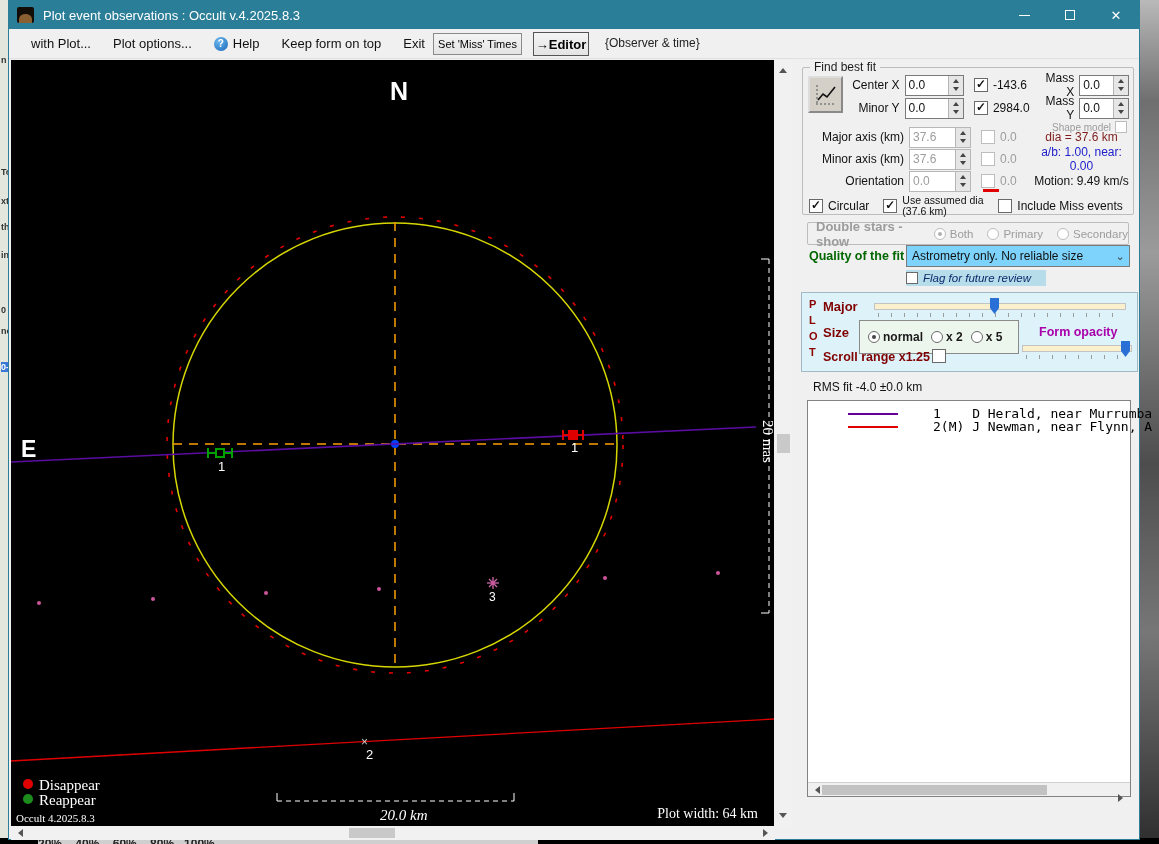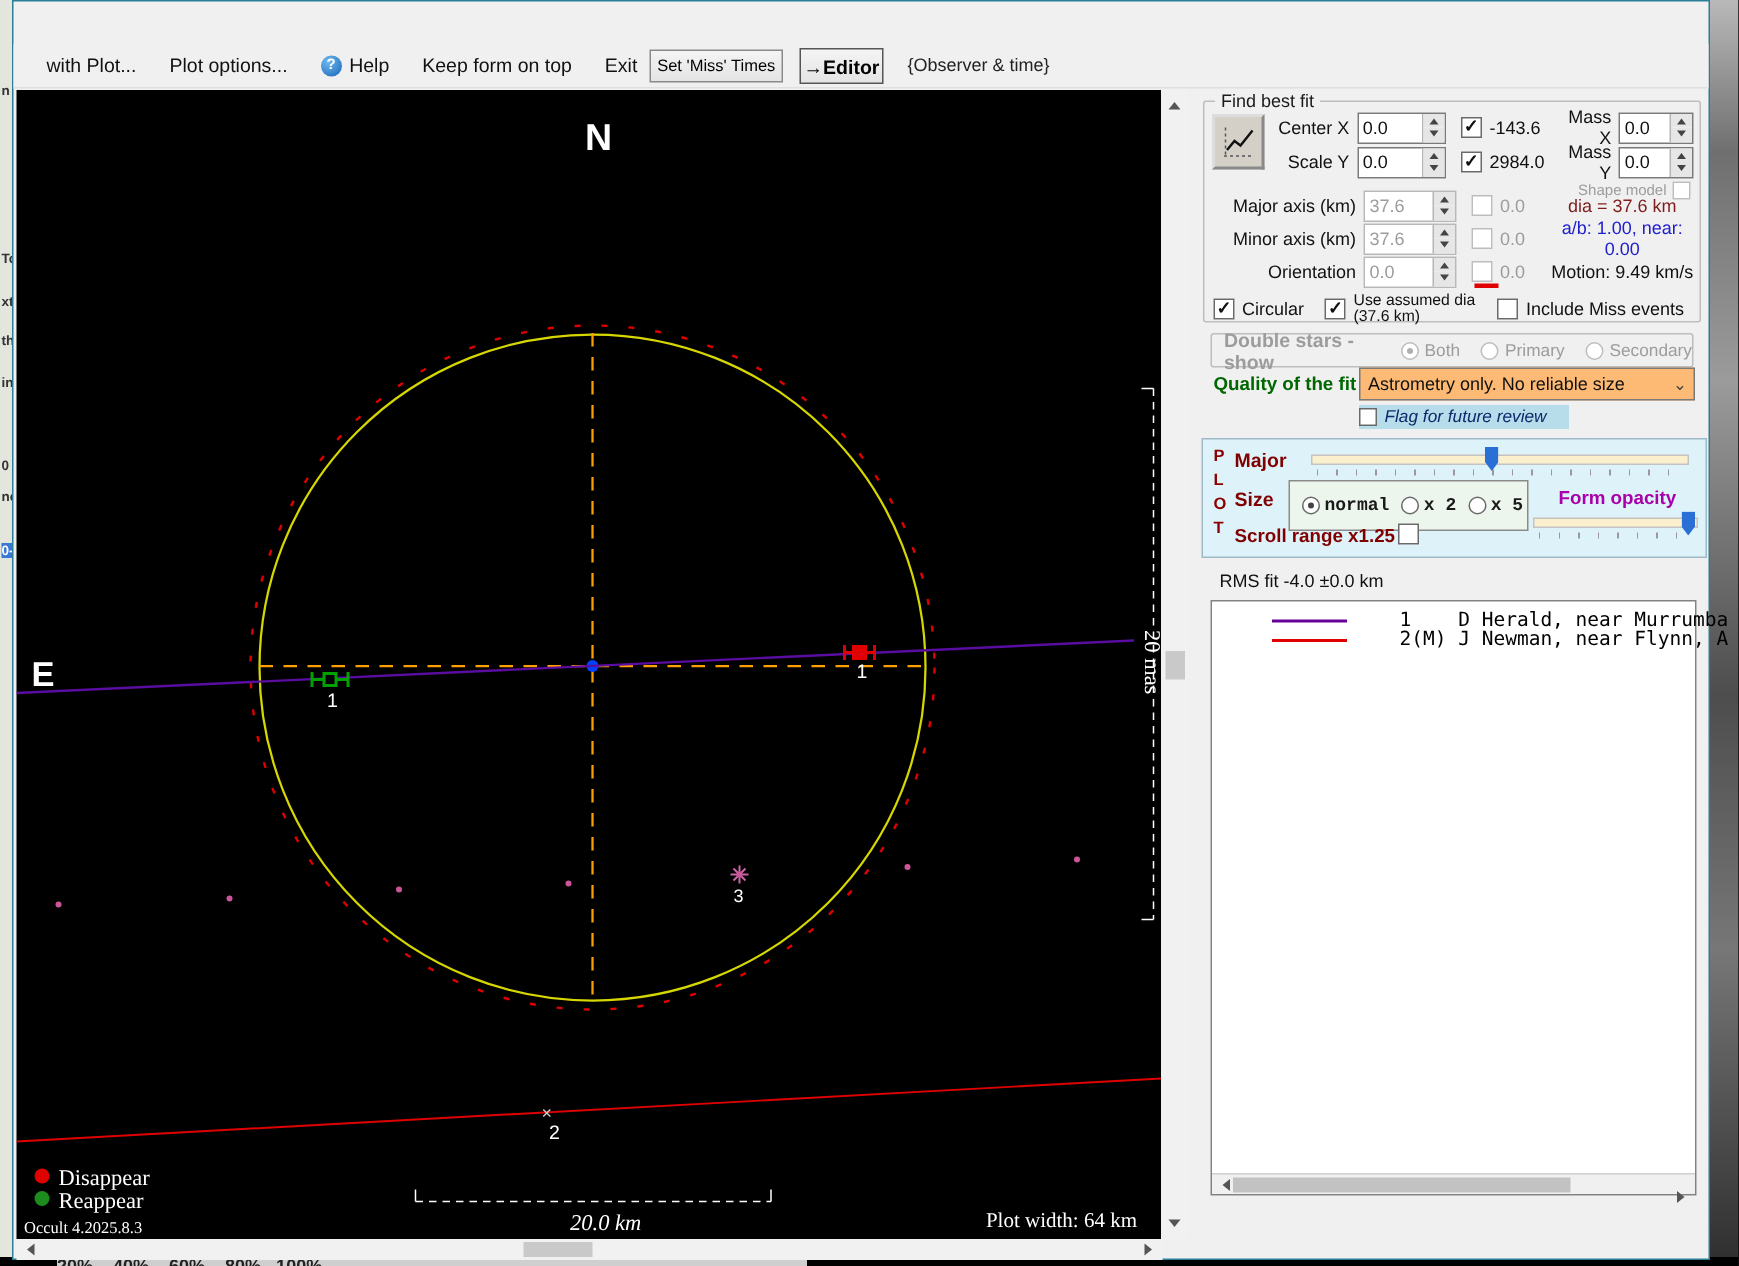--- a/index.html
+++ b/index.html
@@ -81,38 +81,38 @@
   .rd { width:12px; height:12px; border-radius:50%; border:1px solid #6a6a6a; background:#fff; position:relative; flex:none; }
   .rd.sel::after { content:""; position:absolute; inset:3px; border-radius:50%; background:#444; }
   .rd.dis { border-color:#bdbdbd; } .rd.dis.sel::after { background:#b0b0b0; }
 
   .ds { left:13px; top:163px; width:322px; height:23px; display:flex; align-items:center; }
   .ds-title { font-size:13px; font-weight:bold; color:#9c9c9c; margin-left:8px; }
   .ds-opt { display:flex; align-items:center; gap:4px; color:#9c9c9c; font-size:11.5px; }
 
   .quality-lbl { position:absolute; left:15px; top:190px; font-size:12.5px; font-weight:bold; color:#006600; }
   .combo { position:absolute; left:112px; top:186px; width:224px; height:22px; border:1px solid #7a7a7a;
-           background:#fdba74; display:flex; align-items:center; padding-left:5px; font-size:12px; }
+           background:#7dd3fc; display:flex; align-items:center; padding-left:5px; font-size:12px; }
   .combo .dd { margin-left:auto; width:18px; display:flex; justify-content:center; color:#444; font-size:11px; }
   .flag { position:absolute; left:112px; top:211px; width:140px; height:16px; background:#b7dcea;
           display:flex; align-items:center; gap:5px; }
   .flag .cb { width:12px; height:12px; }
   .flag span { font-size:11.5px; font-style:italic; color:#0b2a6b; }
 
   .pp { position:absolute; left:7px; top:233px; width:337px; height:80px; background:#ddf2f9; border:1px solid #9fb9c6; }
   .pp .letters { position:absolute; left:7px; top:3px; font-size:11px; font-weight:bold; color:#8b0000; line-height:16px; }
   .maroon { color:#800000; font-weight:bold; }
   .pp-scale-lbl { position:absolute; left:21px; top:6px; font-size:13px; }
   .slider { position:absolute; background:#faf0ce; border:1px solid #c3c3c3; height:7px; }
   .ticks { position:absolute; height:4px; background:repeating-linear-gradient(90deg,#9a9a9a 0 1px,transparent 1px 13px); }
   .thumb-b { position:absolute; width:9px; height:16px; background:#2a6fd6;
              clip-path:polygon(0 0,100% 0,100% 62%,50% 100%,0 62%); }
   .pp-size-lbl { position:absolute; left:21px; top:32px; font-size:13px; }
   .sizebox { position:absolute; left:57px; top:27px; width:160px; height:34px; background:#edf6ed;
-             border:1px solid #8a8a8a; display:flex; align-items:center; gap:8px; padding-left:8px;font-family:Liberation Mono, monospace; }
+             border:1px solid #8a8a8a; display:flex; align-items:center; gap:8px; padding-left:8px; }
   .sizebox .opt { display:flex; align-items:center; gap:3px; font-size:12px; font-weight:bold; color:#1a1a1a; }
   .fo-lbl { position:absolute; left:237px; top:32px; font-size:12.5px; font-weight:bold; color:#aa00aa; }
   .sr-lbl { position:absolute; left:21px; top:57px; font-size:12.5px; }
   .sr-cb { position:absolute; left:130px; top:56px; }
 
   .rms { position:absolute; left:19px; top:321px; font-size:12px; color:#111; }
   .listbox { position:absolute; left:13px; top:341px; width:324px; height:397px; background:#fff; border:1px solid #828282;padding-left:31px; }
   .obs-row { display:flex; align-items:center; height:13px; margin-top:0; padding-left:9px; }
   .obs-row:first-child { margin-top:6px; }
   .ln { width:50px; flex:none; }
@@ -137,20 +137,33 @@
   <span style="top:326px">ne</span>
   <span style="top:362px" class="hl">0-</span>
 </div>
 <div class="bg-right"></div>
 <div class="bg-bottom">
   <div class="pc">20%    40%    60%    80%   100%</div>
 </div>
 
 <div class="win">
 
+  <div class="titlebar">
+    <div class="app-icon"></div>
+    <span>Plot event observations : Occult v.4.2025.8.3</span>
+    <div class="win-btns">
+      <div class="win-btn">
+          <div class="wb-min"></div>
+        </div>
+      <div class="win-btn">
+          <div class="wb-max"></div>
+        </div>
+      <div class="win-btn">✕</div>
+    </div>
+  </div>
 
   <div class="menubar">
     <span class="menu-item">with Plot...</span>
     <span class="menu-item">Plot options...</span>
     <span class="help-wrap">
       <span class="help-ico">?</span>
       <span>Help</span>
     </span>
     <span class="menu-item">Keep form on top</span>
     <span class="menu-item">Exit</span>
@@ -281,21 +294,21 @@
                 <i class="tri-u"></i>
               </div>
               <div>
                 <i class="tri-d"></i>
               </div>
             </span>
         </span>
       </div>
 
       <div class="fbf-row" style="left:0;top:29px;">
-        <span class="lblr" style="width:106px">Scale Y</span>
+        <span class="lblr" style="width:106px">Minor Y</span>
         <span class="spin" style="width:62px">
           <span class="val">0.0</span>
           <span class="btns">
               <div>
                 <i class="tri-u"></i>
               </div>
               <div>
                 <i class="tri-d"></i>
               </div>
             </span>

